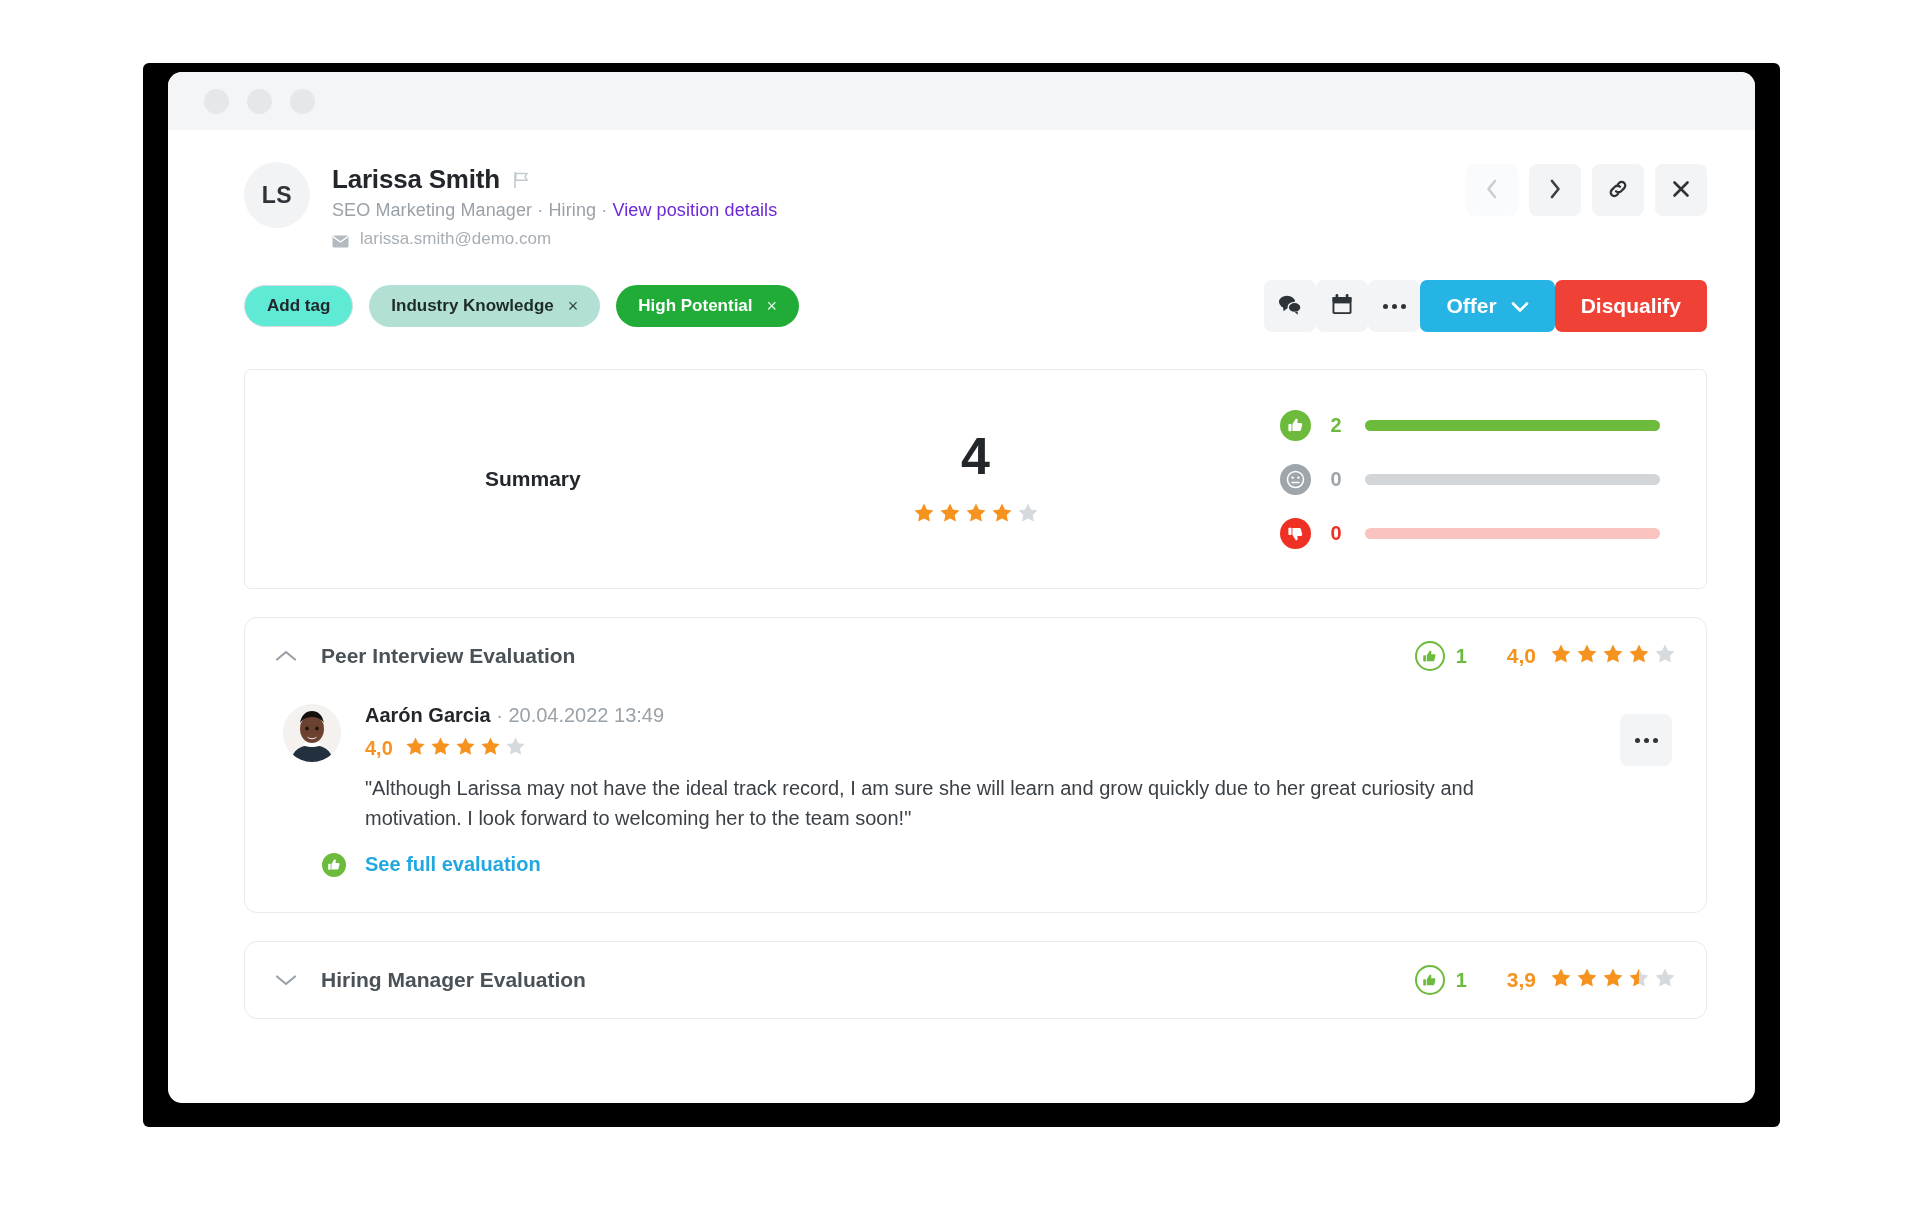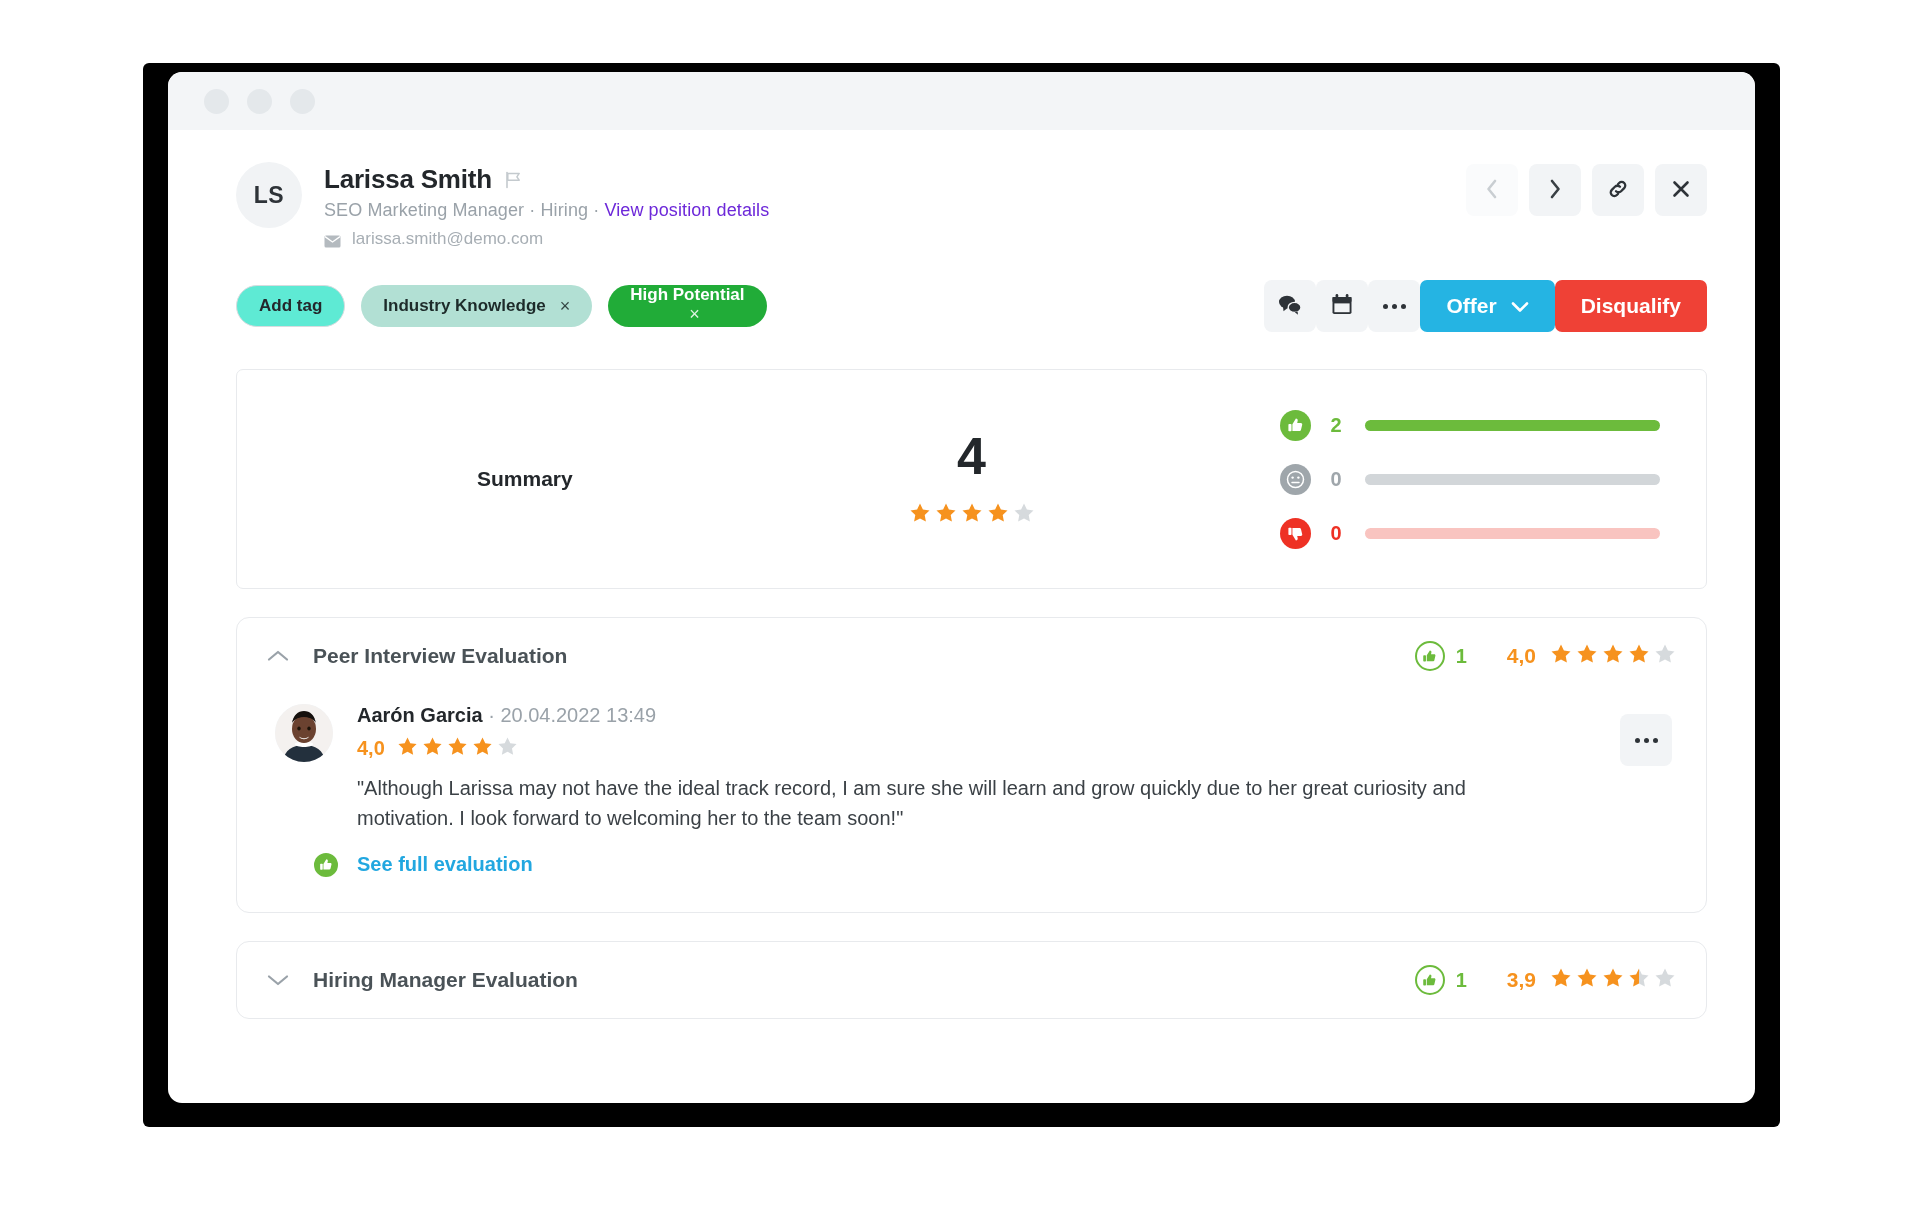--- a/index.html
+++ b/index.html
@@ -34,21 +34,21 @@
     height: 58px;
     background: #f3f5f7;
     border-radius: 14px 14px 0 0;
     display: flex;
     align-items: center;
     padding-left: 36px;
     gap: 18px;
   }
   .dot { width: 25px; height: 25px; border-radius: 50%; background: #e4e8eb; }
 
-  .content { padding: 0 0 0 0; }
+  .content { padding: 0 0 0 8px; }
 
   
   .cand-header {
     display: flex;
     align-items: flex-start;
     padding: 32px 48px 0 68px;
     position: relative;
   }
   .avatar-lg {
     width: 66px; height: 66px; border-radius: 50%;
@@ -107,21 +107,21 @@
     font-size: 17px; font-weight: bold;
     margin-right: 16px;
     white-space: nowrap;
   }
   .tag-add {
     background: #5eead4; color: #23272b;
     border: 1.5px solid #d7dcdf;
     cursor: pointer;
   }
   .tag-teal { background: #b2e0d4; color: #1d2b2a; }
-  .tag-green { background: #21ac38; color: #ffffff; flex-direction: column; }
+  .tag-green { background: #21ac38; color: #ffffff; }
   .tag .x {
     margin-left: 14px; font-size: 18px; font-weight: normal;
     opacity: 0.85; cursor: pointer; line-height: 1;
   }
   .tags-actions {
     position: absolute; right: 48px; top: 31px;
     display: flex; align-items: center; 
   }
   .btn-primary {
     height: 52px; padding: 0 26px;

